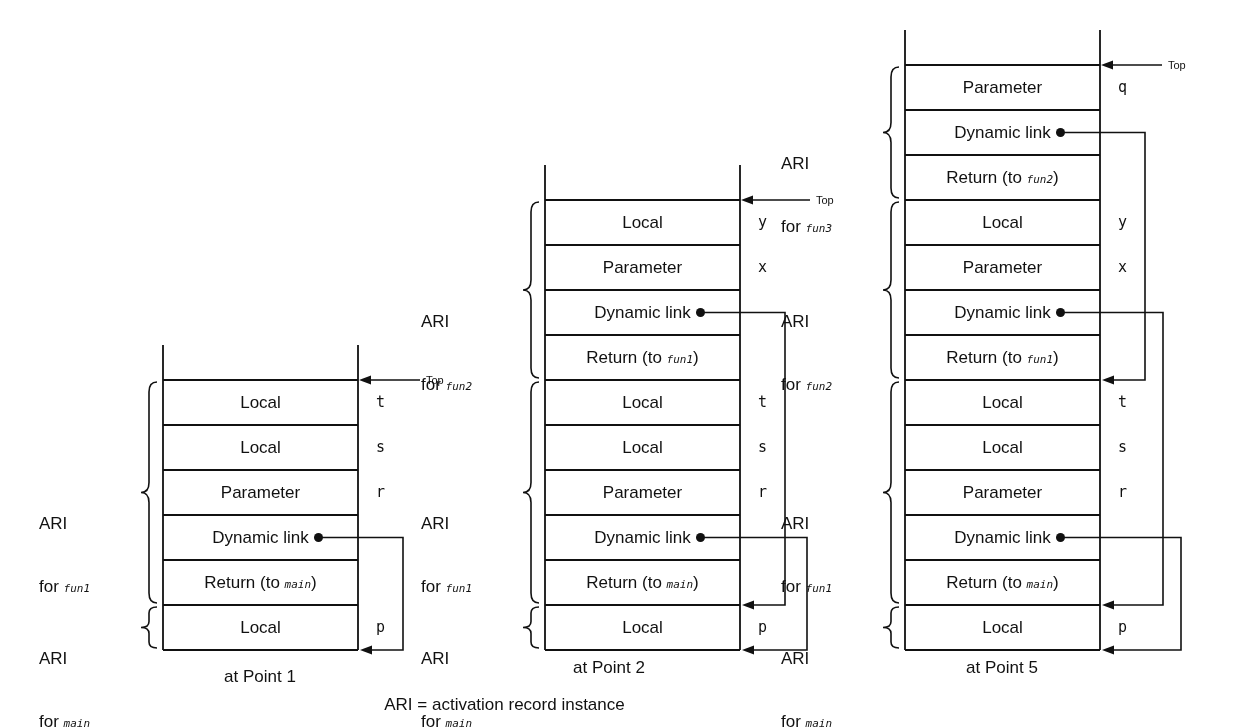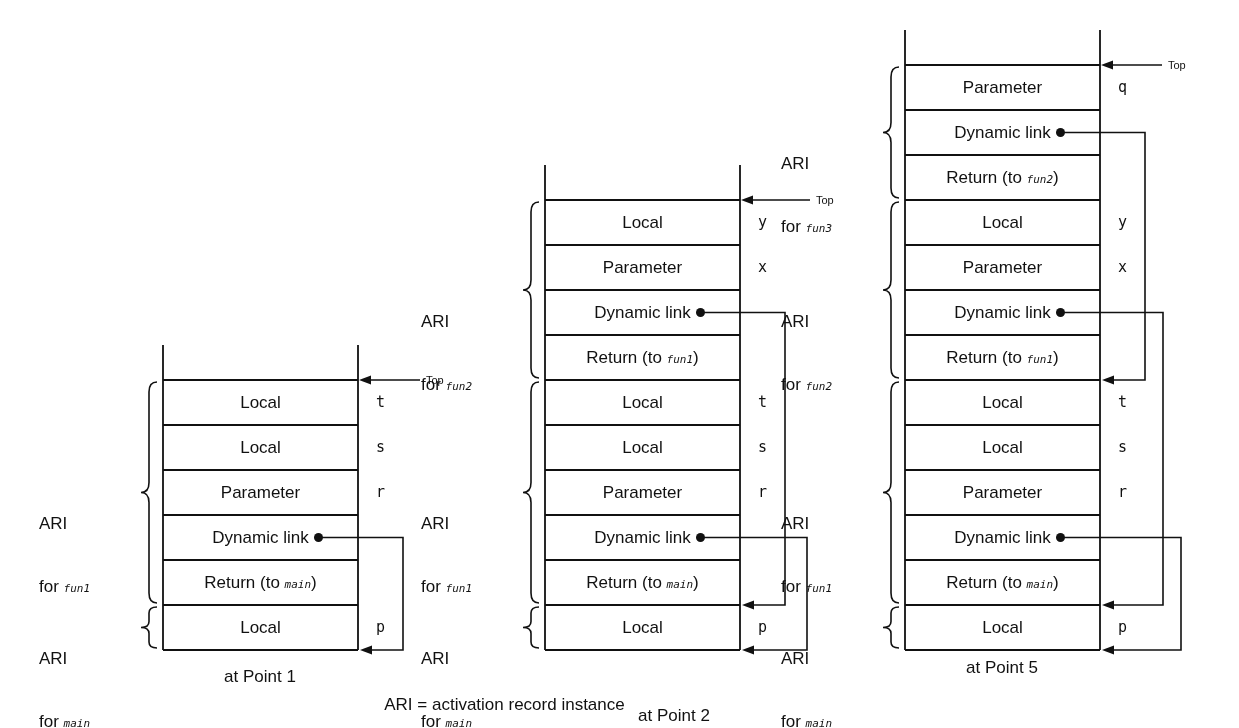--- a/index.html
+++ b/index.html
@@ -156,21 +156,21 @@
     </div>
     <div class="abs ari" style="left:421px;top:471px;">
       <div>ARI</div>
       <div><span>for </span><span class="mono">fun1</span></div>
     </div>
     <div class="abs ari" style="left:421px;top:606px;">
       <div>ARI</div>
       <div><span>for </span><span class="mono">main</span></div>
     </div>
 
-    <div class="abs caption" style="left:594px;top:658px;margin-top:48px;">at Point 2</div>
+    <div class="abs caption" style="left:529px;top:658px;">at Point 2</div>
   </div>
 
   <div>
     <div class="abs cell" style="left:905px;top:65px;width:195px;">Parameter</div>
     <div class="abs cell" style="left:905px;top:110px;width:195px;">Dynamic link</div>
     <div class="abs cell" style="left:905px;top:155px;width:195px;"><span>Return (to </span><span class="mono">fun2</span><span>)</span></div>
     <div class="abs cell" style="left:905px;top:200px;width:195px;">Local</div>
     <div class="abs cell" style="left:905px;top:245px;width:195px;">Parameter</div>
     <div class="abs cell" style="left:905px;top:290px;width:195px;">Dynamic link</div>
     <div class="abs cell" style="left:905px;top:335px;width:195px;"><span>Return (to </span><span class="mono">fun1</span><span>)</span></div>

